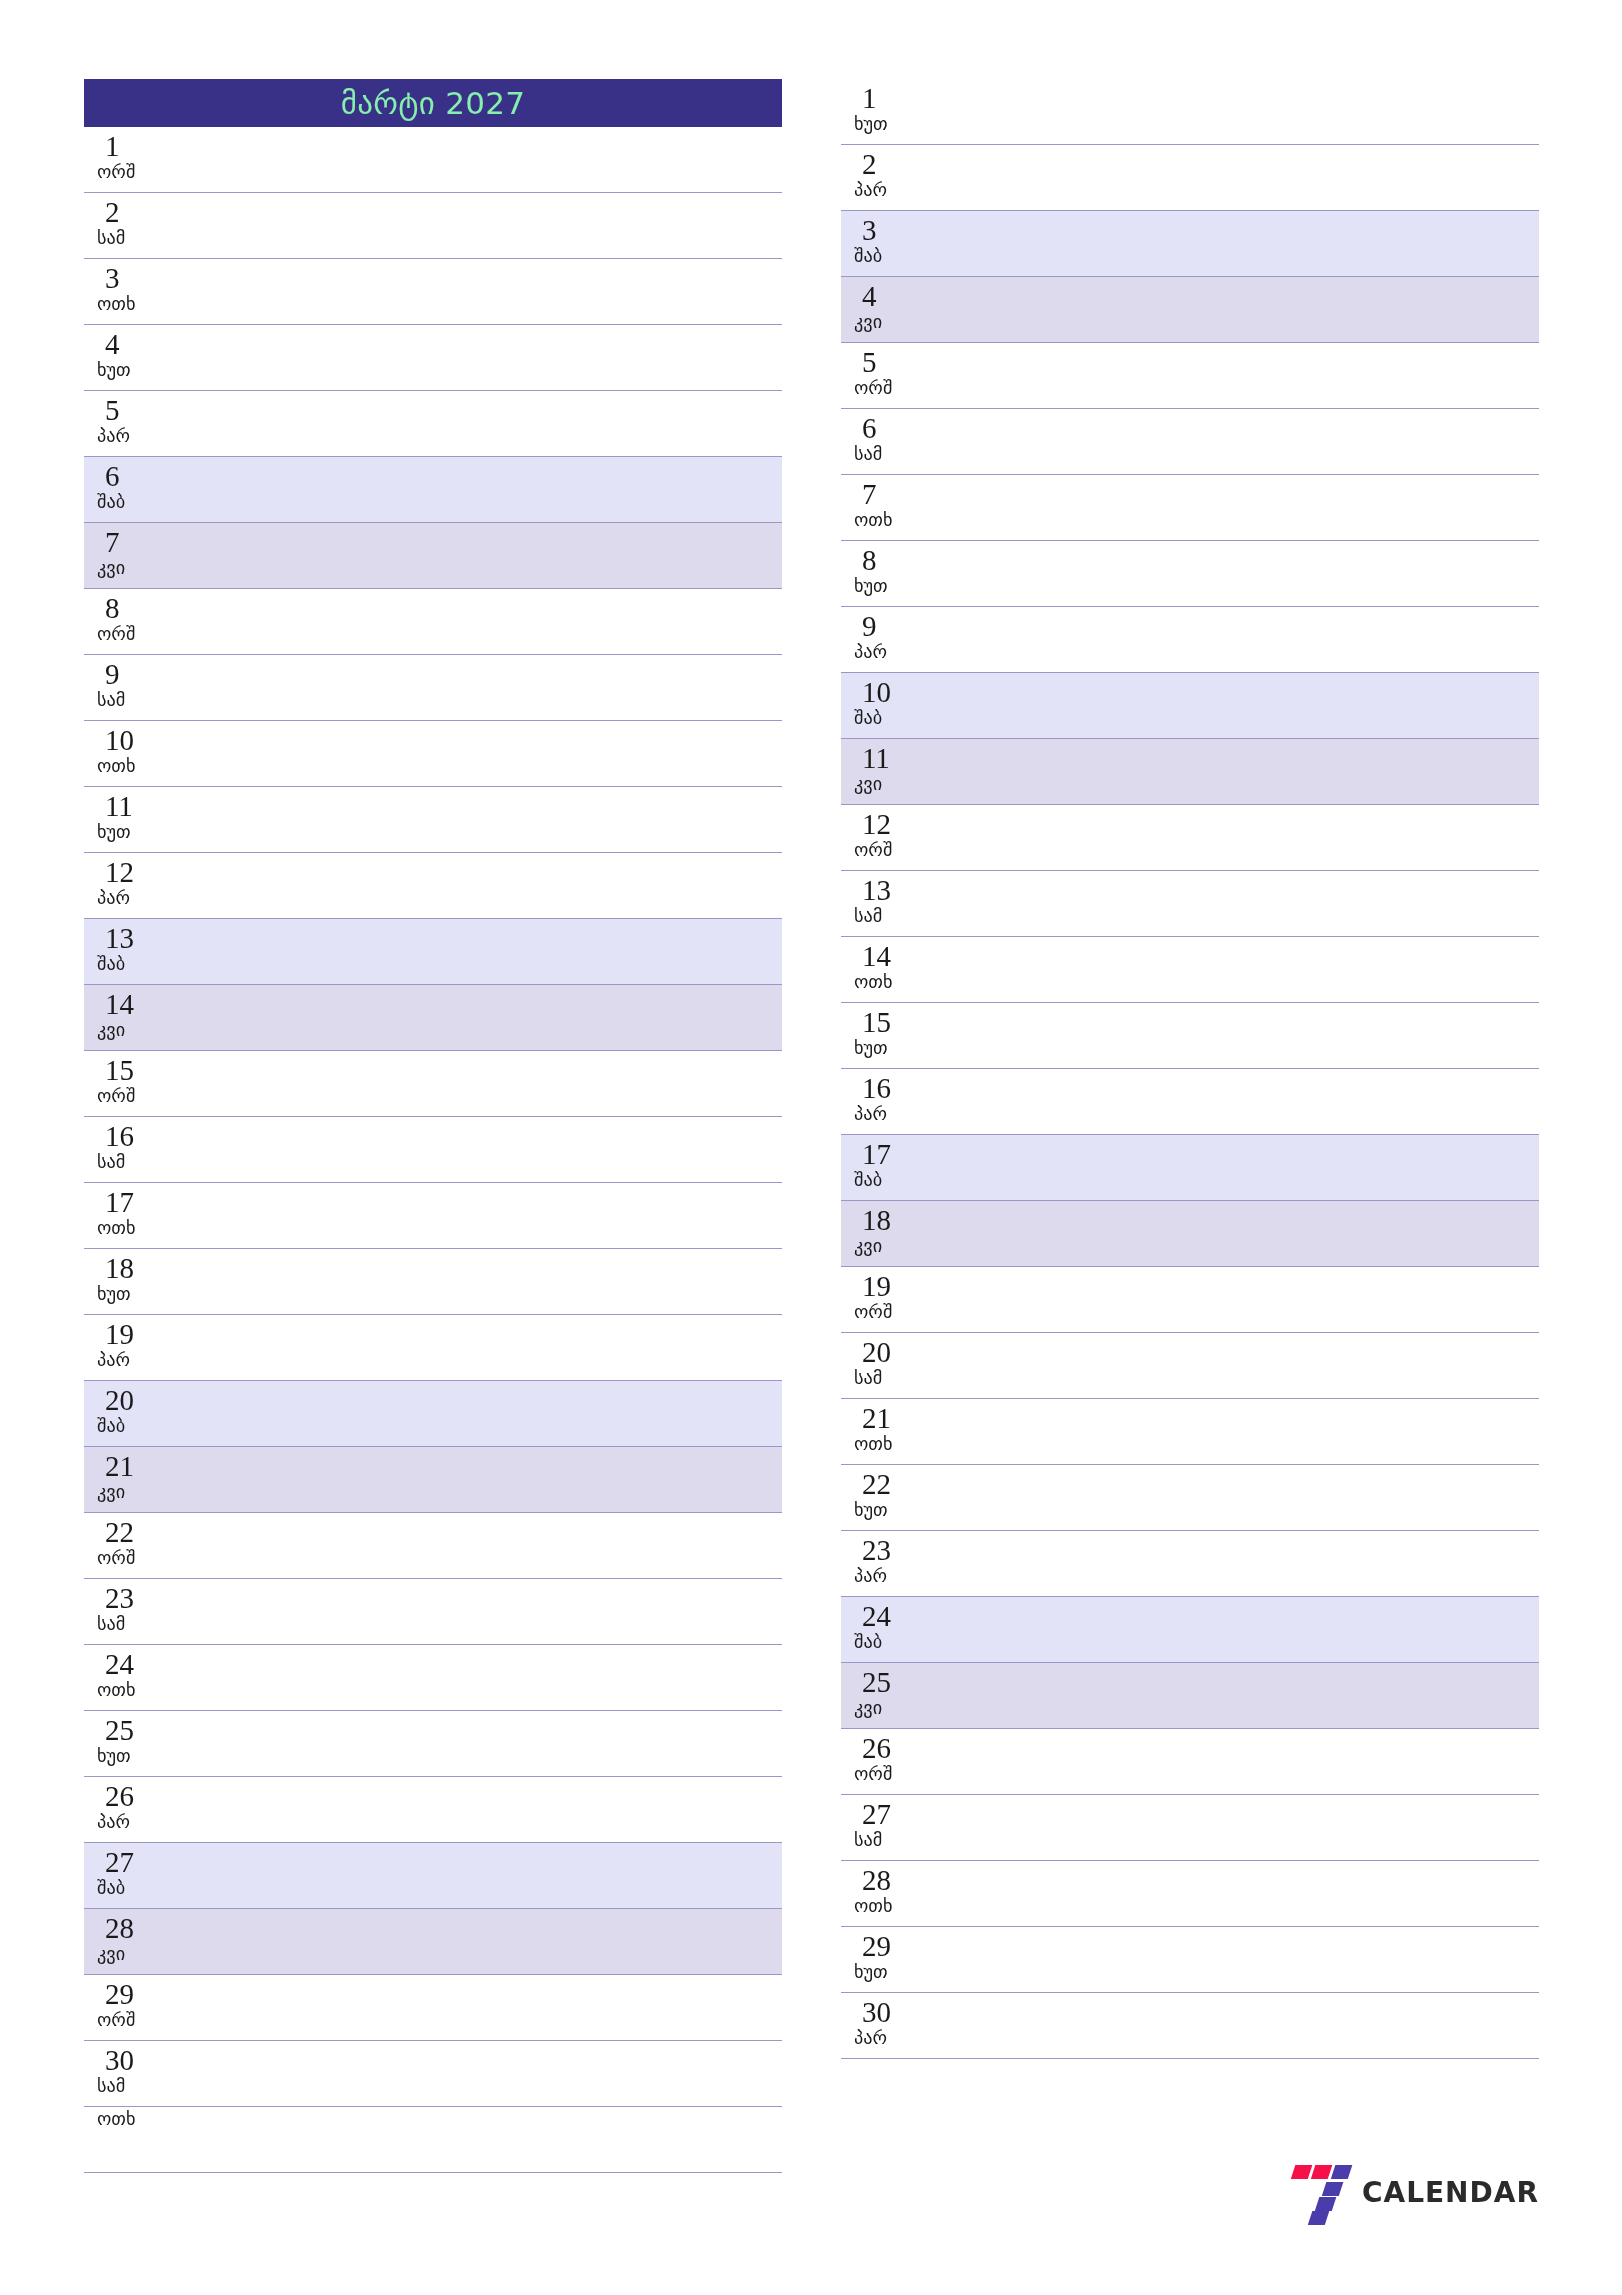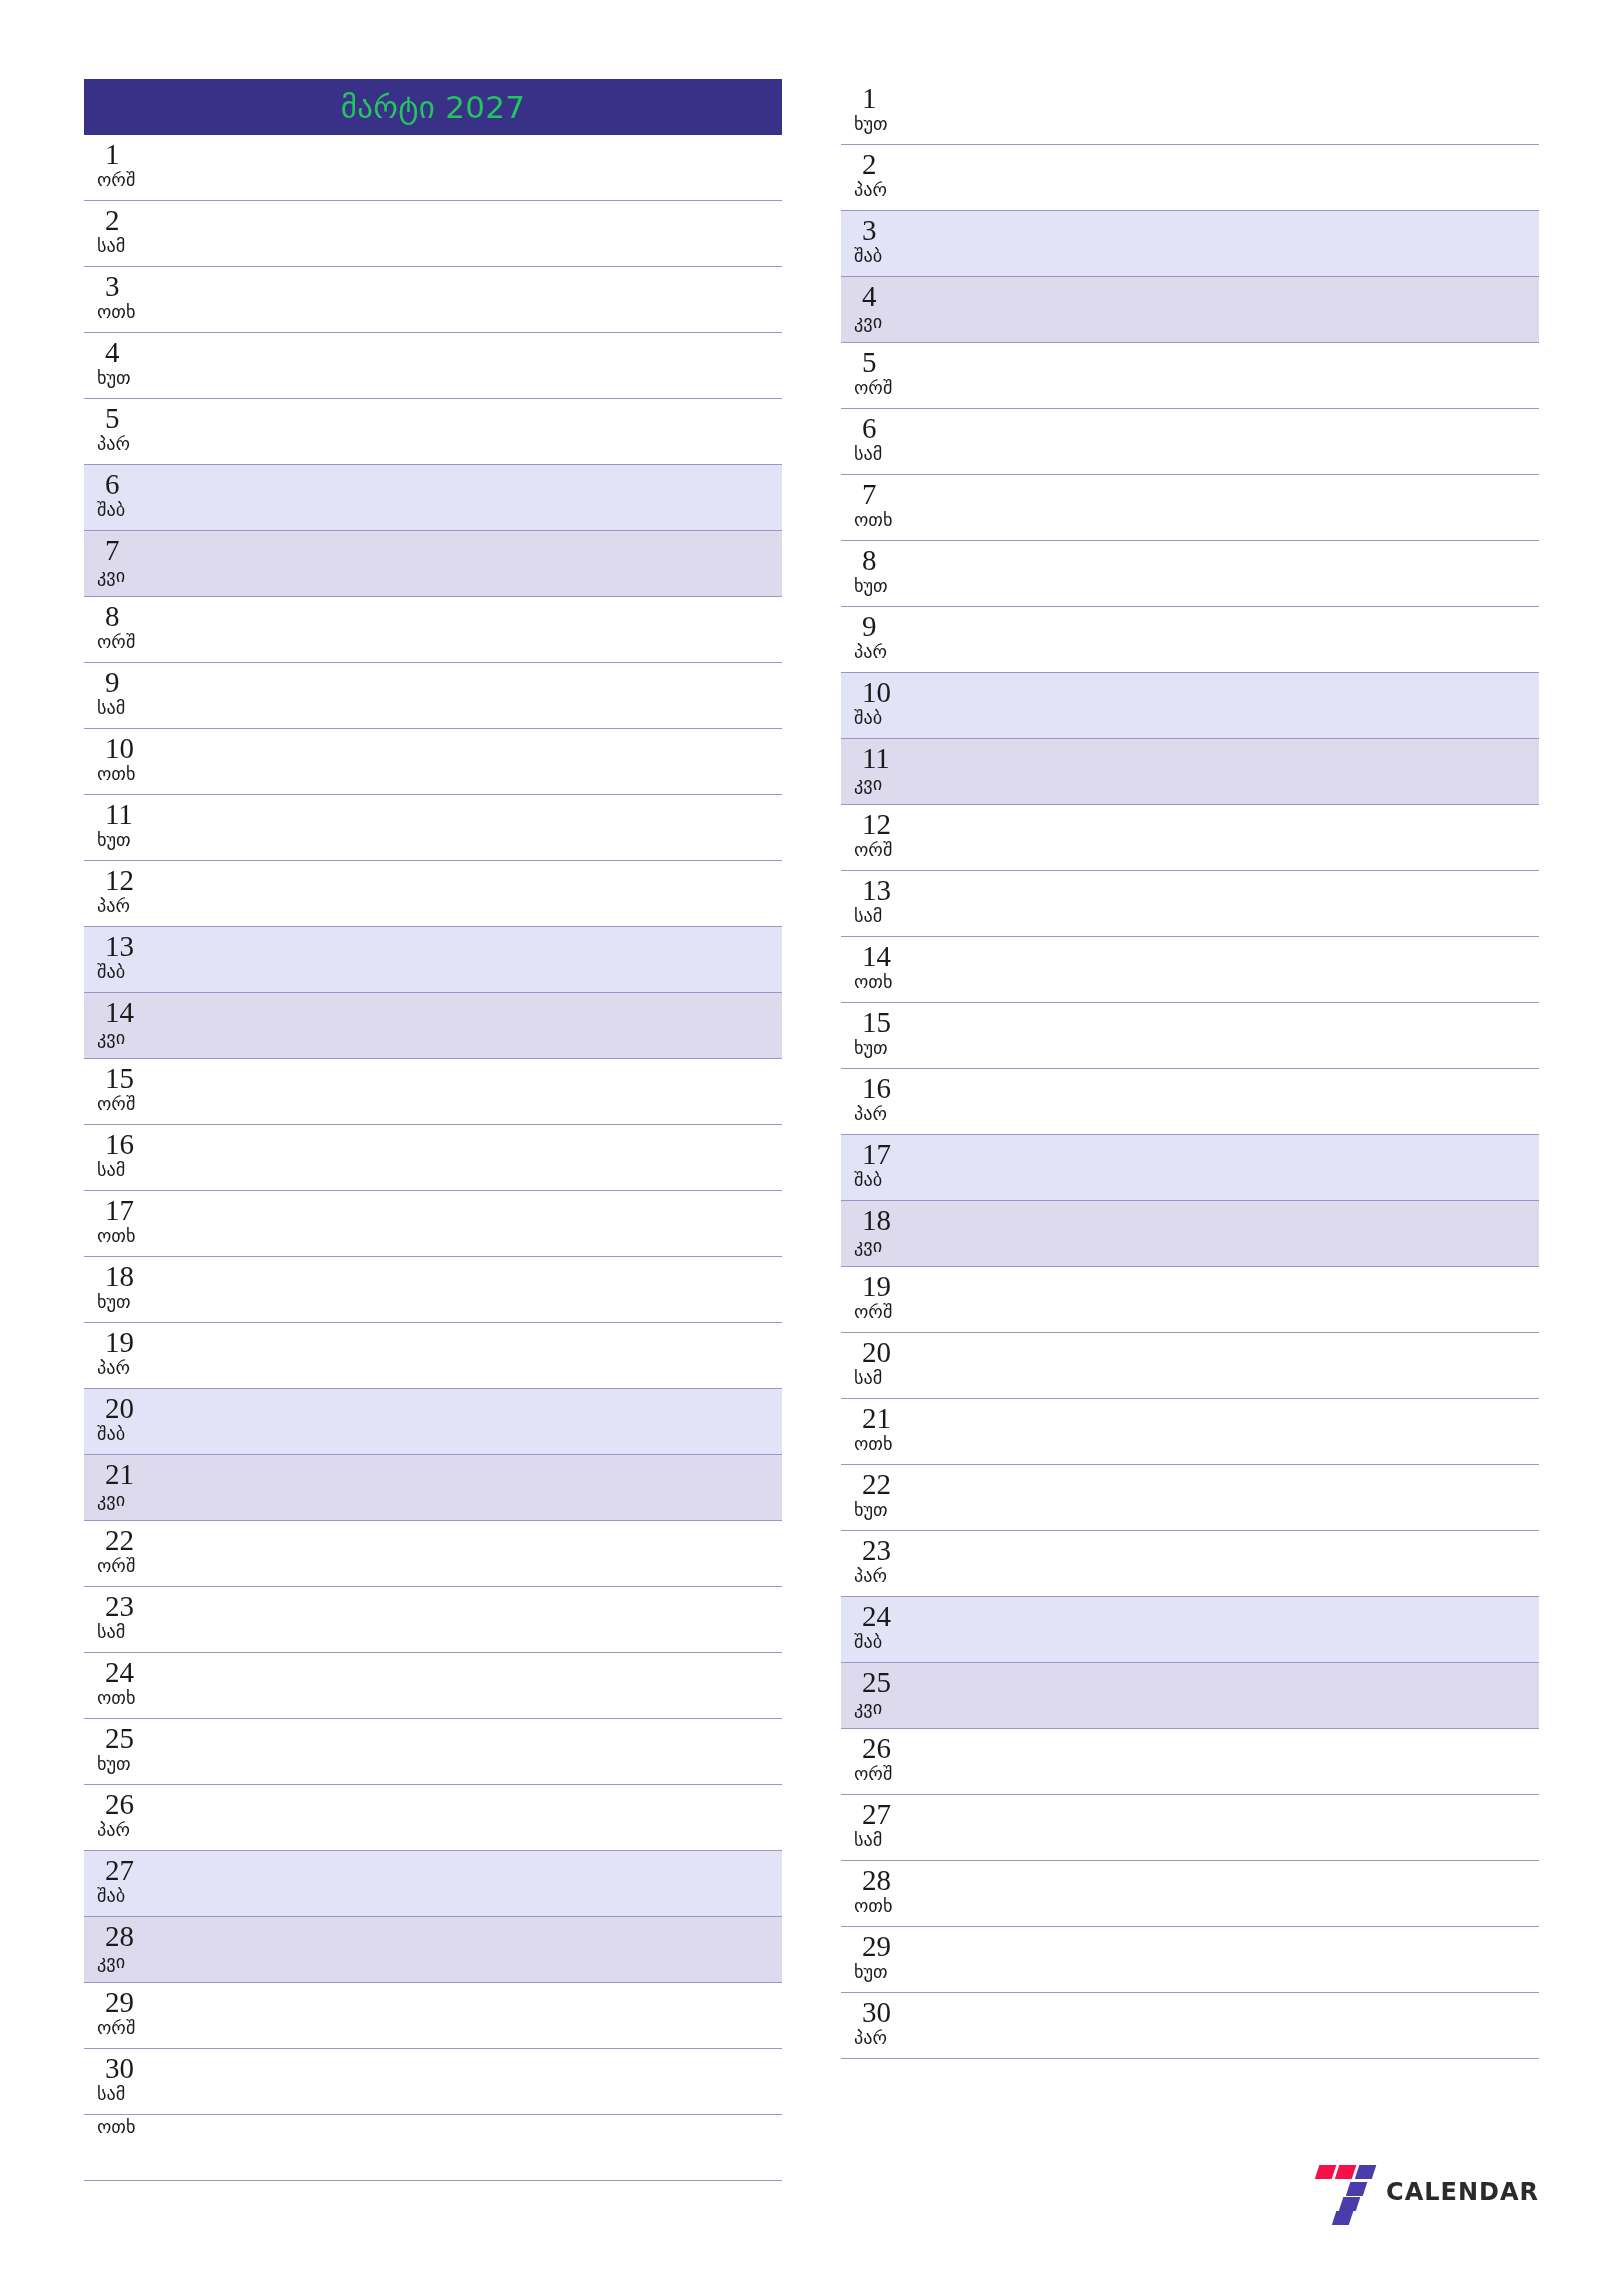--- a/index.html
+++ b/index.html
@@ -36,23 +36,23 @@
   }
 
   .month-col {
     width: 698px;
     display: flex;
     flex-direction: column;
     position: relative;
   }
 
   .month-header {
-    height: 56px;
+    height: 48px;
     background: #393188;
-    color: #22c55e;
+    color: #86efac;
     display: flex;
     align-items: center;
     justify-content: center;
     font-family: "DejaVu Sans", sans-serif;
     font-size: 31px;
     font-weight: 400;
     letter-spacing: 0.3px;
     box-sizing: border-box;
   }
 
@@ -111,21 +111,21 @@
   }
 
   .logo-mark {
     position: relative;
     width: 68px;
     height: 68px;
   }
 
   .logo-word {
     font-family: "DejaVu Sans", sans-serif;
-    font-size: 24px;
+    font-size: 28px;
     font-weight: bold;
     letter-spacing: 1px;
     color: #2b2b2b;
   }
 
   .bar {
     position: absolute;
     transform: skewX(-18deg);
   }
   .bar-red { background: #f5104a; }

